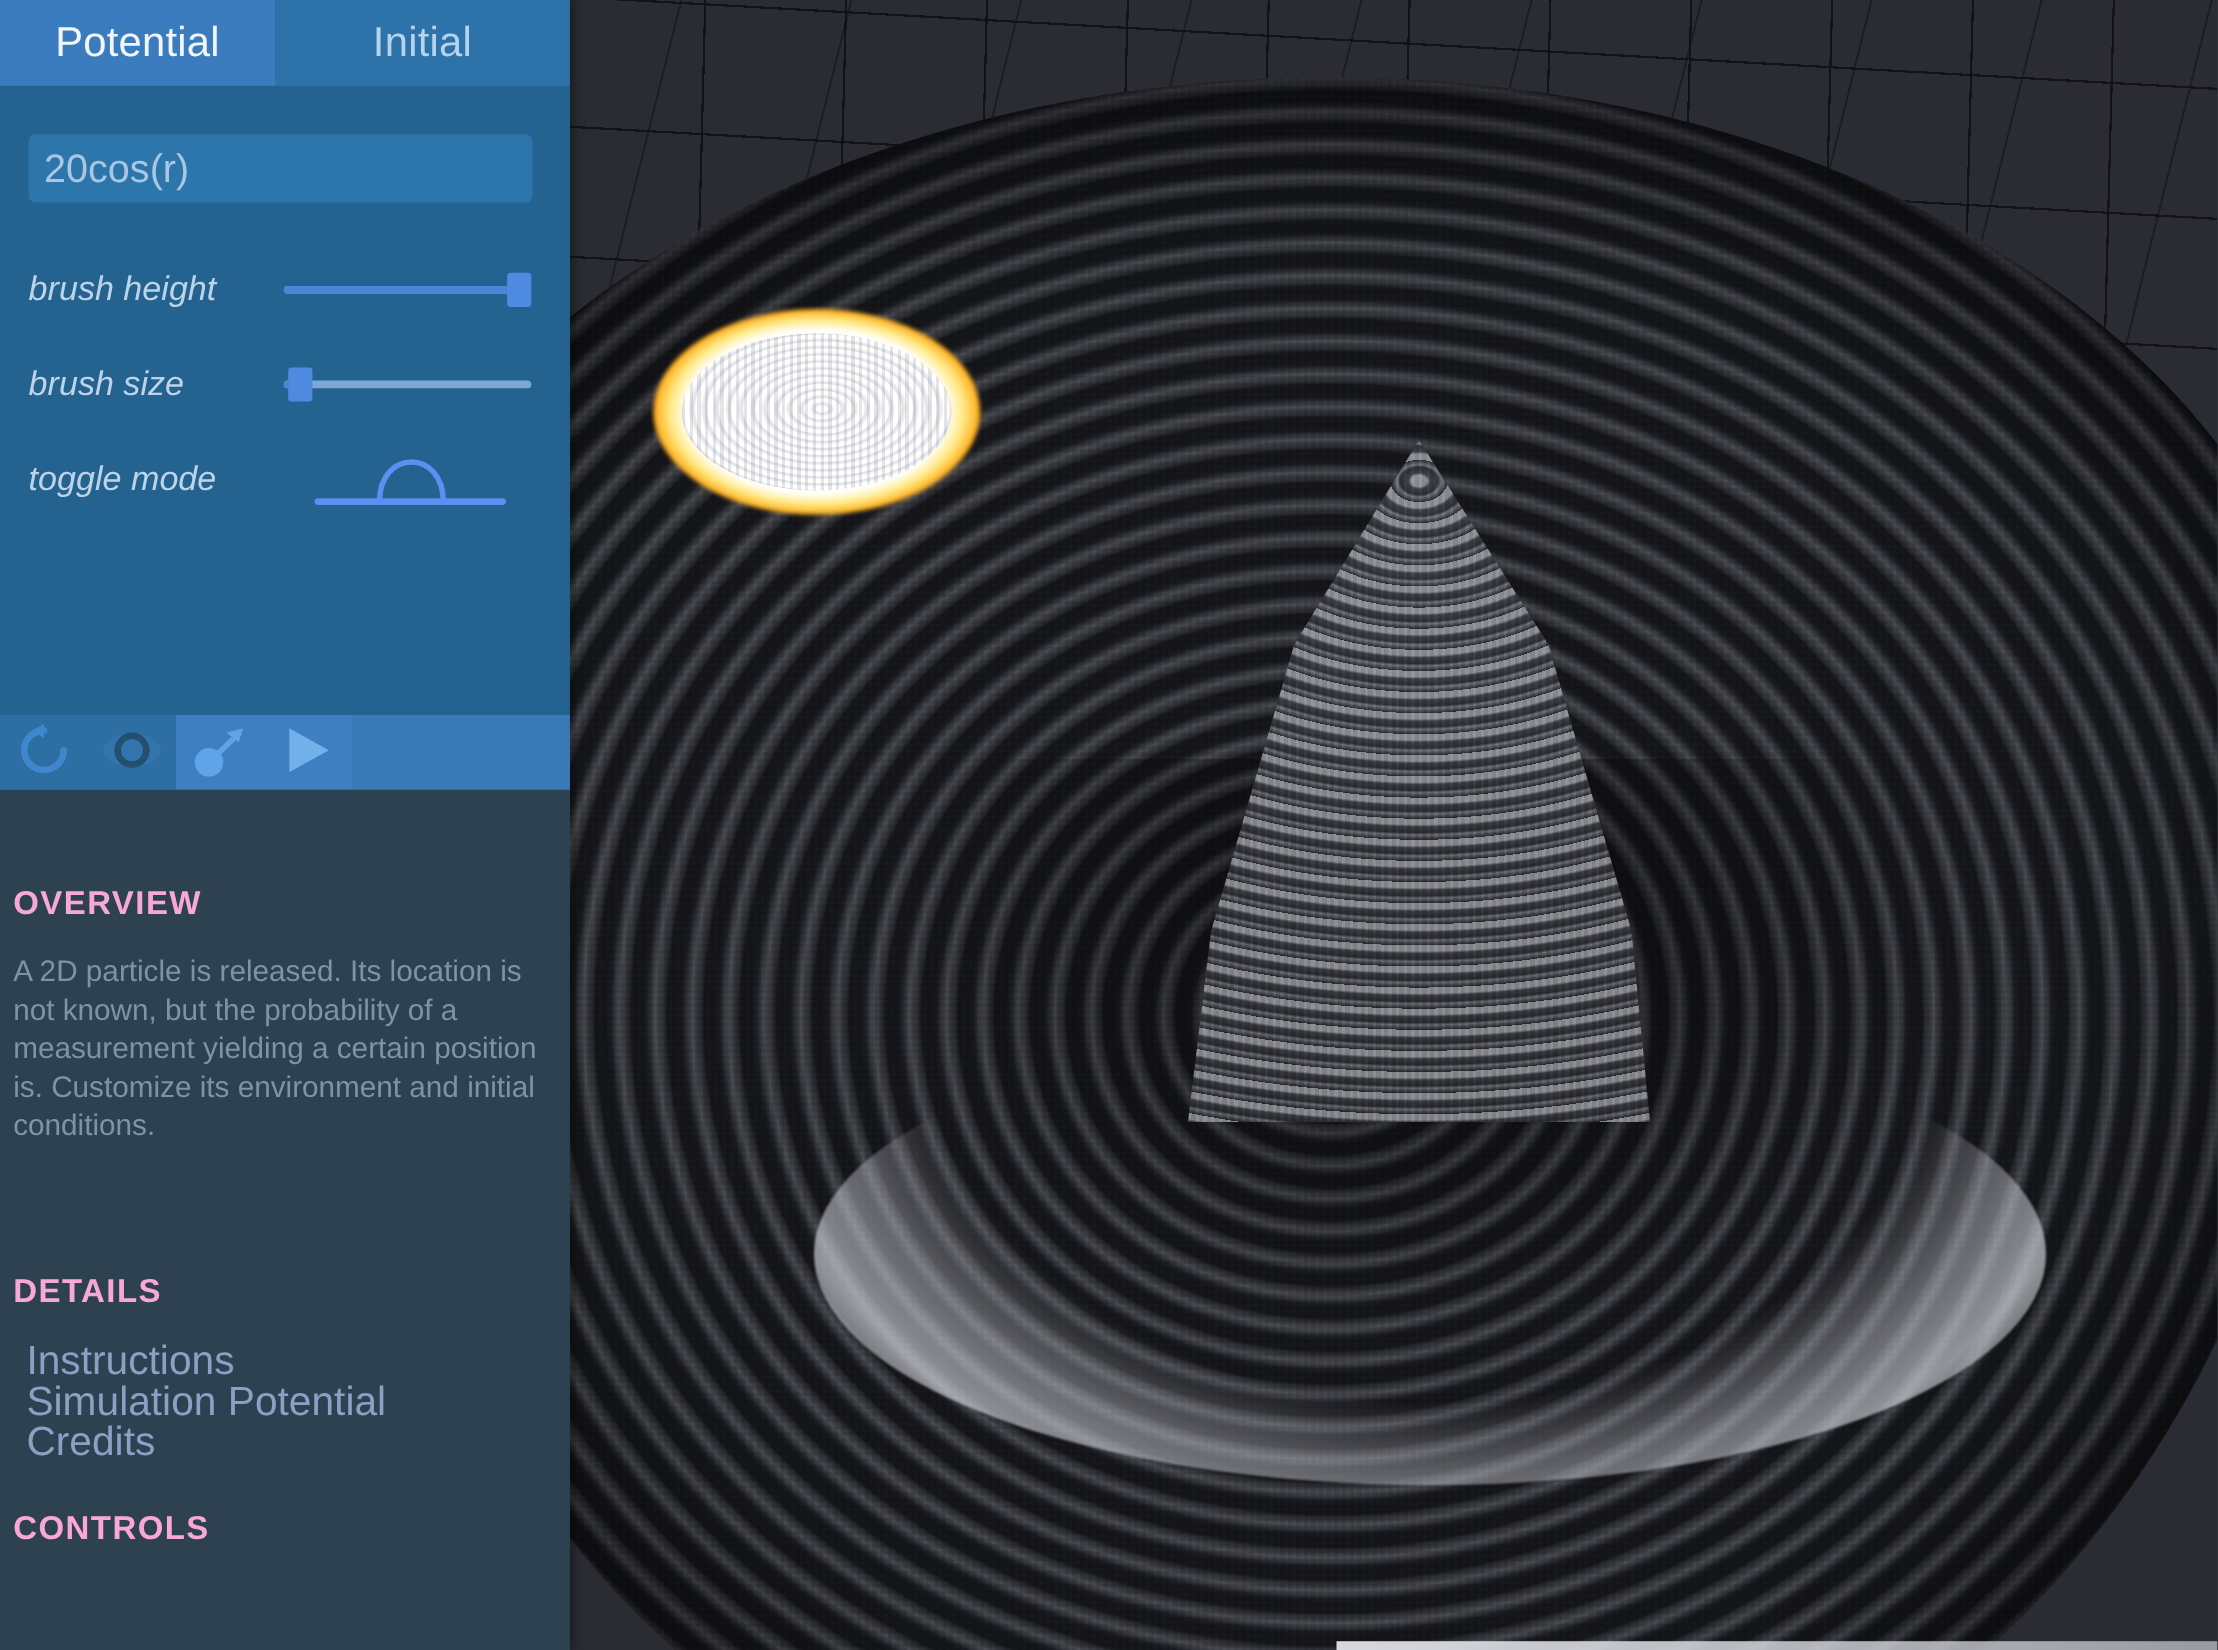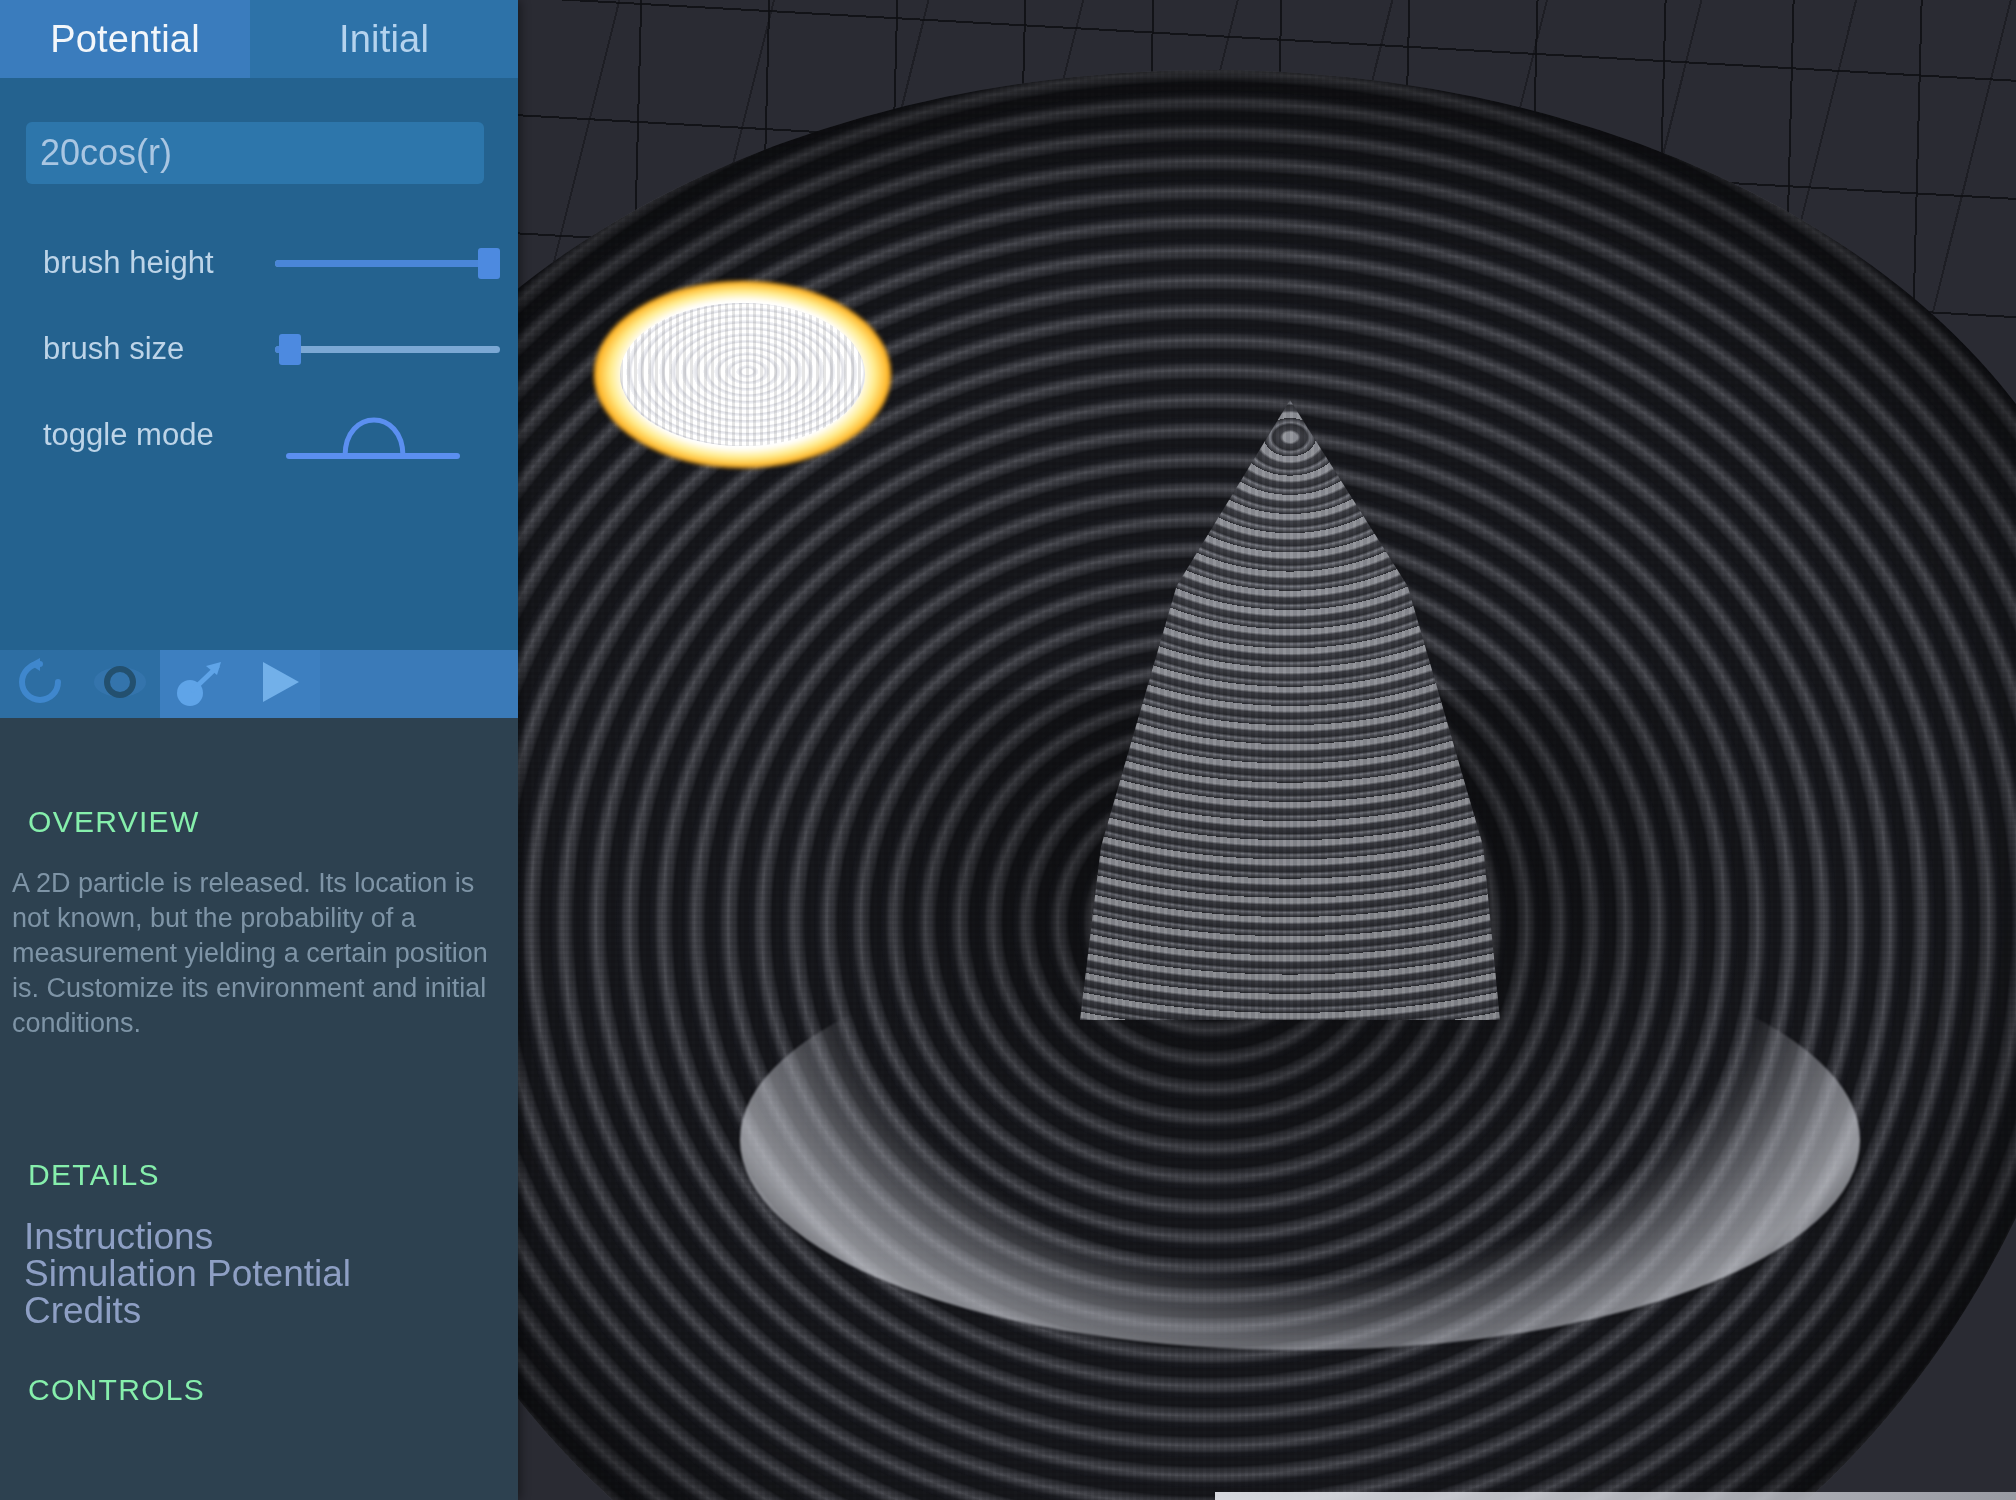--- a/index.html
+++ b/index.html
@@ -164,21 +164,21 @@
 
   
   #eq-input{
     position:absolute; left:26px; top:122px; width:458px; height:62px;
     background:#2d76ab; border:none; border-radius:6px;
     color:#a9c6e2; font-size:36px; font-family:"Liberation Sans", sans-serif;
     padding:0 14px; outline:none;
   }
 
   
-  .row{ position:absolute; left:17px; width:464px; height:60px; display:flex; align-items:center; }
+  .row{ position:absolute; left:0; width:464px; height:60px; display:flex; align-items:center;font-style:italic; }
   .row-label{
     position:absolute; left:26px; font-size:31px; color:#bdd4e8; white-space:nowrap;
   }
   .slider{ position:absolute; left:258px; width:225px; height:60px; }
   .track{
     position:absolute; top:27px; left:0; width:225px; height:7px; border-radius:4px;
     background:#7ba8d4;
   }
   .track-fill{ position:absolute; top:27px; left:0; height:7px; border-radius:4px; background:#4a86d8; }
   .knob{
@@ -206,22 +206,22 @@
   .iconbtn.lit{ background:#3d7fc0; }
   #iconbar-filler{ flex:1; height:68px; background:#3a7ab8; }
 
   
   #panel-info{
     position:absolute; left:0; top:718px; width:518px; height:782px;
     background:#2d4150;
     padding:0 12px;
   }
   .section-head{
-    font-size:30px; font-weight:normal; letter-spacing:1.3px;
-    color:#86efac; margin-left:16px;
+    font-size:30px; font-weight:bold; letter-spacing:1.3px;
+    color:#f9a8d4; margin-left:0;
   }
   #overview-head{ position:absolute; left:12px; top:87px; }
   #overview-body{
     position:absolute; left:12px; top:148px; width:486px;
     font-size:27px; line-height:35px; color:#7e94a6;
   }
   #details-head{ position:absolute; left:12px; top:440px; }
   #details-links{
     position:absolute; left:12px; top:500px;
     font-size:37px; line-height:37px;margin-left:12px;

